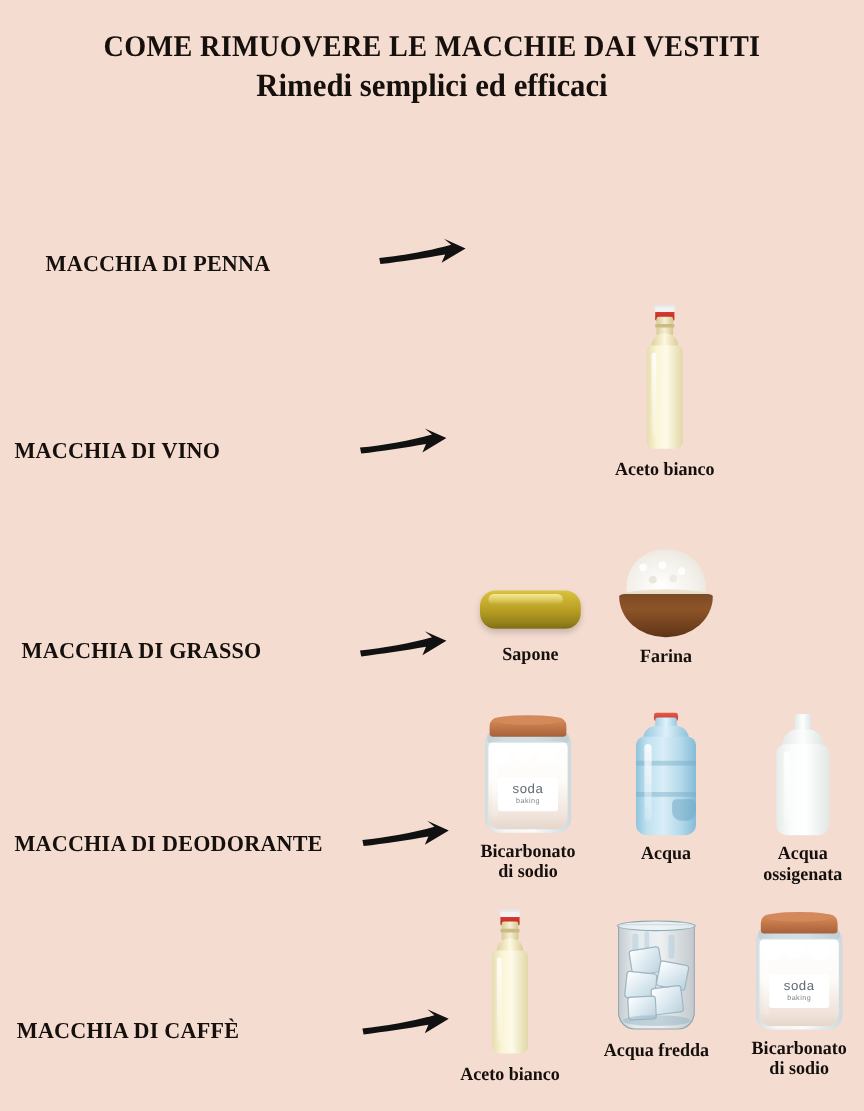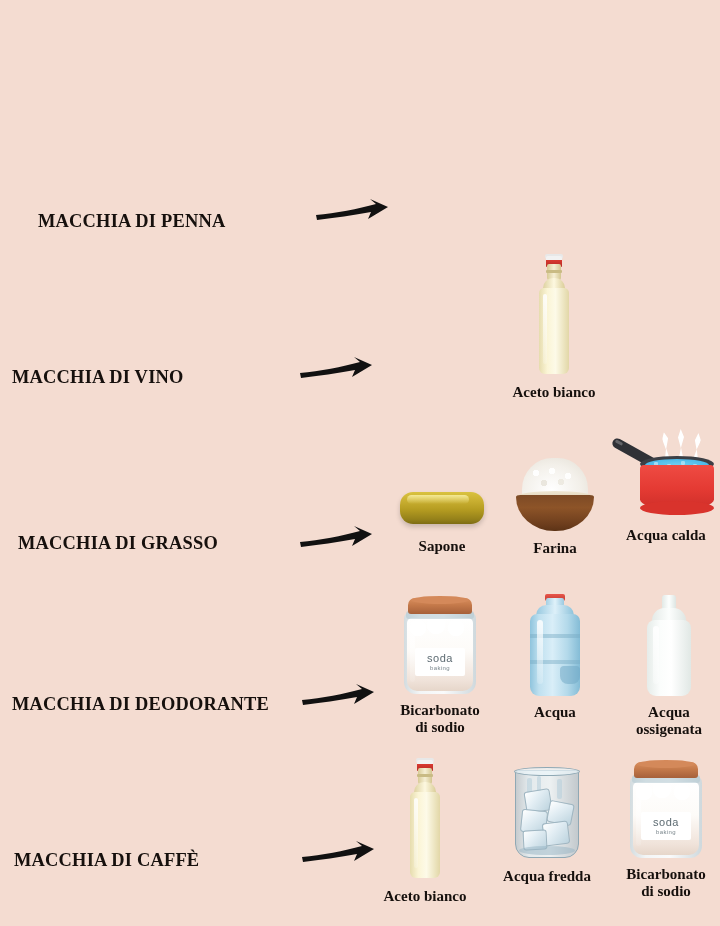--- a/index.html
+++ b/index.html
@@ -415,20 +415,24 @@
   .ice-base{
     position:absolute;left:14px;top:82px;width:56px;height:9px;
     background:rgba(150,180,195,0.5);border-radius:50%;
   }
 </style>
 </head>
 <body>
 
 <div class="page">
 
+  <div class="header">
+    <div class="title-main">COME RIMUOVERE LE MACCHIE DAI VESTITI</div>
+    <div class="title-sub">Rimedi semplici ed efficaci</div>
+  </div>
 
   <div class="row" style="top:100px;height:140px;margin-left:16px;">
     <div class="row-label" style="left:22px;top:110px;">MACCHIA DI PENNA</div>
     <svg class="arrow" style="left:298px;top:95px;" viewBox="0 0 76 34">
       <path d="M2 20 C22 18 44 14 62 9 L56 4 L74 12 L54 24 L57 17 C40 20 20 23 3 25 Z" fill="#111111"></path>
     </svg>
 
   </div>
 
   <div class="row" style="top:248px;height:160px;">
@@ -468,33 +472,20 @@
 
     <div class="item" style="left:507px;top:34px;width:96px;">
       <div class="art flour-wrap">
         <div class="flour-pile"></div>
         <div class="flour-rim"></div>
         <div class="flour-bowl"></div>
       </div>
       <div class="item-caption" style="margin-top:8px;">Farina</div>
     </div>
 
-    <div class="item" style="left:612px;top:5px;width:108px;">
-      <div class="art pot-wrap">
-        <div class="steam steam1"></div>
-        <div class="steam steam2"></div>
-        <div class="steam steam3"></div>
-        <div class="pot-handle"></div>
-        <div class="pot-rim"></div>
-        <div class="pot-water"></div>
-        <div class="pot-body"></div>
-        <div class="pot-bottom"></div>
-      </div>
-      <div class="item-caption" style="margin-top:6px;">Acqua calda</div>
-    </div>
   </div>
 
   <div class="row" style="top:588px;height:160px;">
     <div class="row-label" style="left:12px;top:105px;">MACCHIA DI DEODORANTE</div>
     <svg class="arrow" style="left:300px;top:92px;" viewBox="0 0 76 34">
       <path d="M2 20 C22 18 44 14 62 9 L56 4 L74 12 L54 24 L57 17 C40 20 20 23 3 25 Z" fill="#111111"></path>
     </svg>
 
     <div class="item" style="left:386px;top:8px;width:108px;">
       <div class="art jar-wrap">

